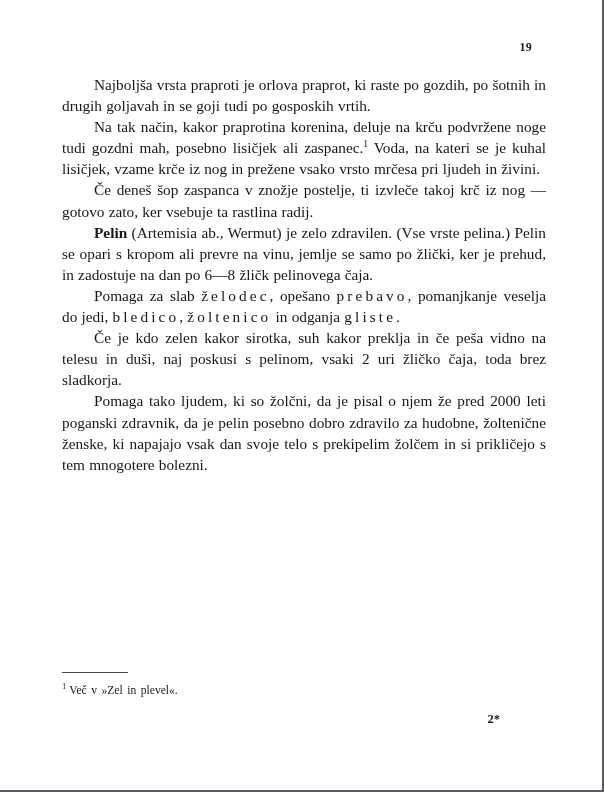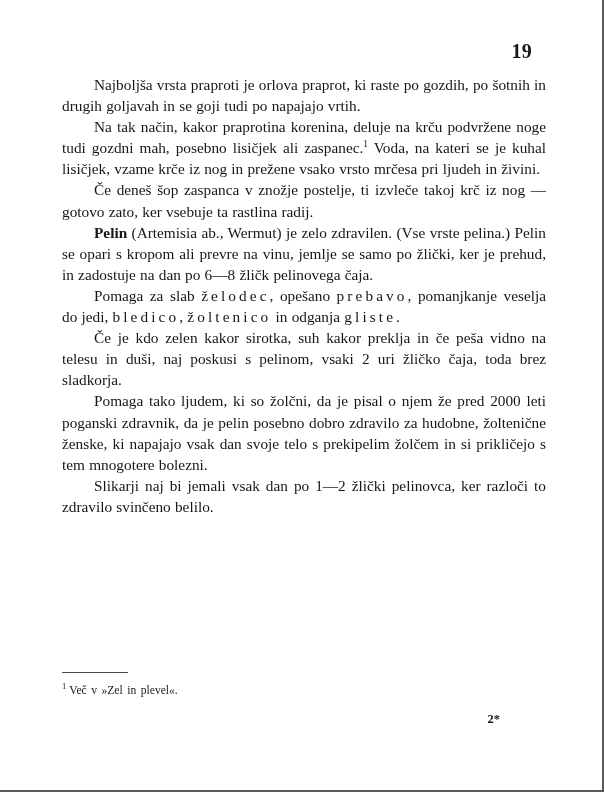--- a/index.html
+++ b/index.html
@@ -24,21 +24,21 @@
     position: absolute;
     left: 62px;
     top: 0;
     width: 484px;
     height: 792px;
   }
   .folio {
     position: absolute;
     top: 40px;
     right: 14px;
-    font-size: 20px;
+    font-size: 12px;
     font-weight: bold;
     letter-spacing: 0.3px;
     color: #1a1a1a;
   }
   #body-text {
     position: absolute;
     top: 74px;
     left: 0;
     width: 484px;
     font-size: 15.3px;
@@ -102,28 +102,27 @@
 </head>
 <body>
 
 <div id="page">
 
   <div id="page-inner">
 
     <div class="folio">19</div>
 
     <div id="body-text">
-        <p><span>Najboljša vrsta praproti je orlova praprot, ki raste po gozdih, po šotnih in drugih goljavah in se goji tudi po napajajo vrtih.</span></p>
+        <p><span>Najboljša vrsta praproti je orlova praprot, ki raste po gozdih, po šotnih in drugih goljavah in se goji tudi po gosposkih vrtih.</span></p>
         <p><span>Na tak način, kakor praprotina korenina, deluje na krču podvržene noge tudi gozdni mah, posebno lisičjek ali zaspanec.</span><sup class="fnref">1</sup><span> Voda, na kateri se je kuhal lisičjek, vzame krče iz nog in prežene vsako vrsto mrčesa pri ljudeh in živini.</span></p>
         <p><span>Če deneš šop zaspanca v znožje postelje, ti izvleče takoj krč iz nog — gotovo zato, ker vsebuje ta rastlina radij.</span></p>
         <p><span class="b">Pelin</span><span> (Artemisia ab., Wermut) je zelo zdravilen. (Vse vrste pelina.) Pelin se opari s kropom ali prevre na vinu, jemlje se samo po žlički, ker je prehud, in zadostuje na dan po 6—8 žličk pelinovega čaja.</span></p>
         <p><span>Pomaga za slab </span><span class="sp">želodec</span><span>, opešano </span><span class="sp">prebavo</span><span>, pomanjkanje veselja do jedi, </span><span class="sp">bledico</span><span>, </span><span class="sp">žoltenico</span><span> in odganja </span><span class="sp">gliste</span><span>.</span></p>
         <p><span>Če je kdo zelen kakor sirotka, suh kakor preklja in če peša vidno na telesu in duši, naj poskusi s pelinom, vsaki 2 uri žličko čaja, toda brez sladkorja.</span></p>
         <p><span>Pomaga tako ljudem, ki so žolčni, da je pisal o njem že pred 2000 leti poganski zdravnik, da je pelin posebno dobro zdravilo za hudobne, žoltenične ženske, ki napajajo vsak dan svoje telo s prekipelim žolčem in si prikličejo s tem mnogotere bolezni.</span></p>
-        <p><span>Slikarji naj bi jemali vsak dan po 1—2 žlički pelinovca, ker razloči to zdravilo svinčeno belilo.</span></p>
       </div>
 
     <div id="footnote-zone">
       <div class="fn-rule"></div>
       <div class="fn-text">
         <span class="fn-num">1</span><span>Več v »Zel in plevel«.</span>
       </div>
     </div>
 
     <div class="signature">2*</div>

